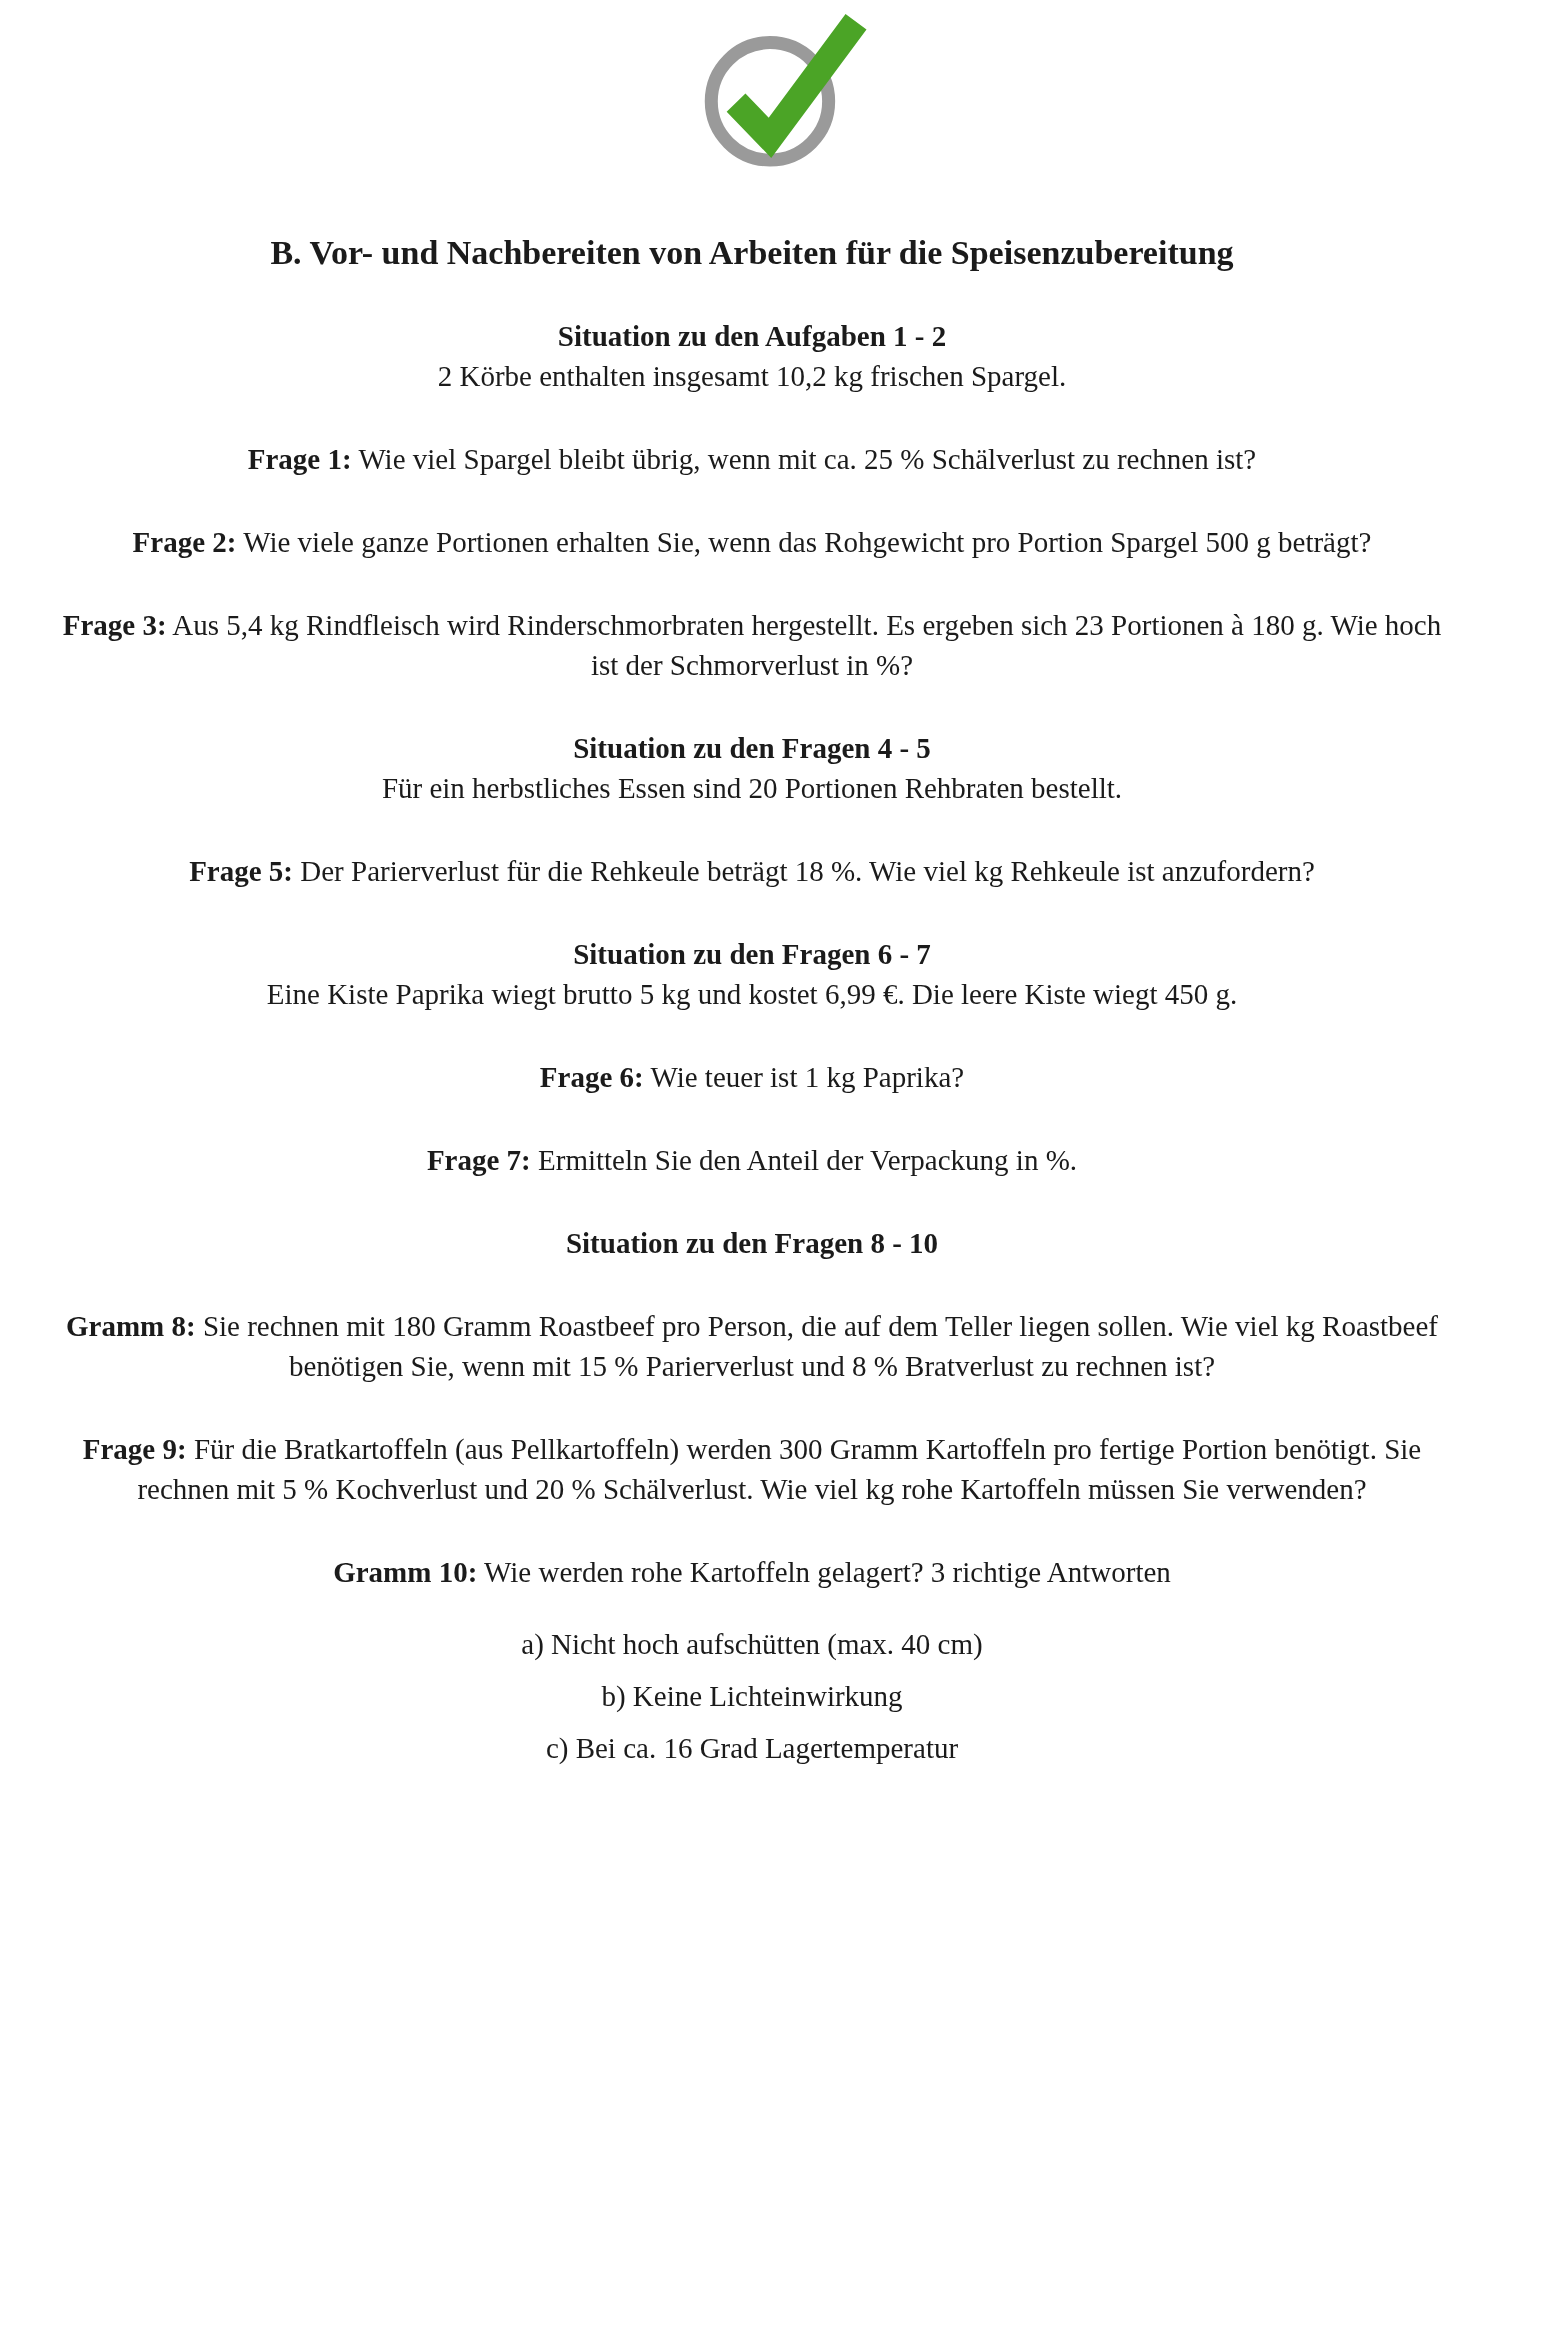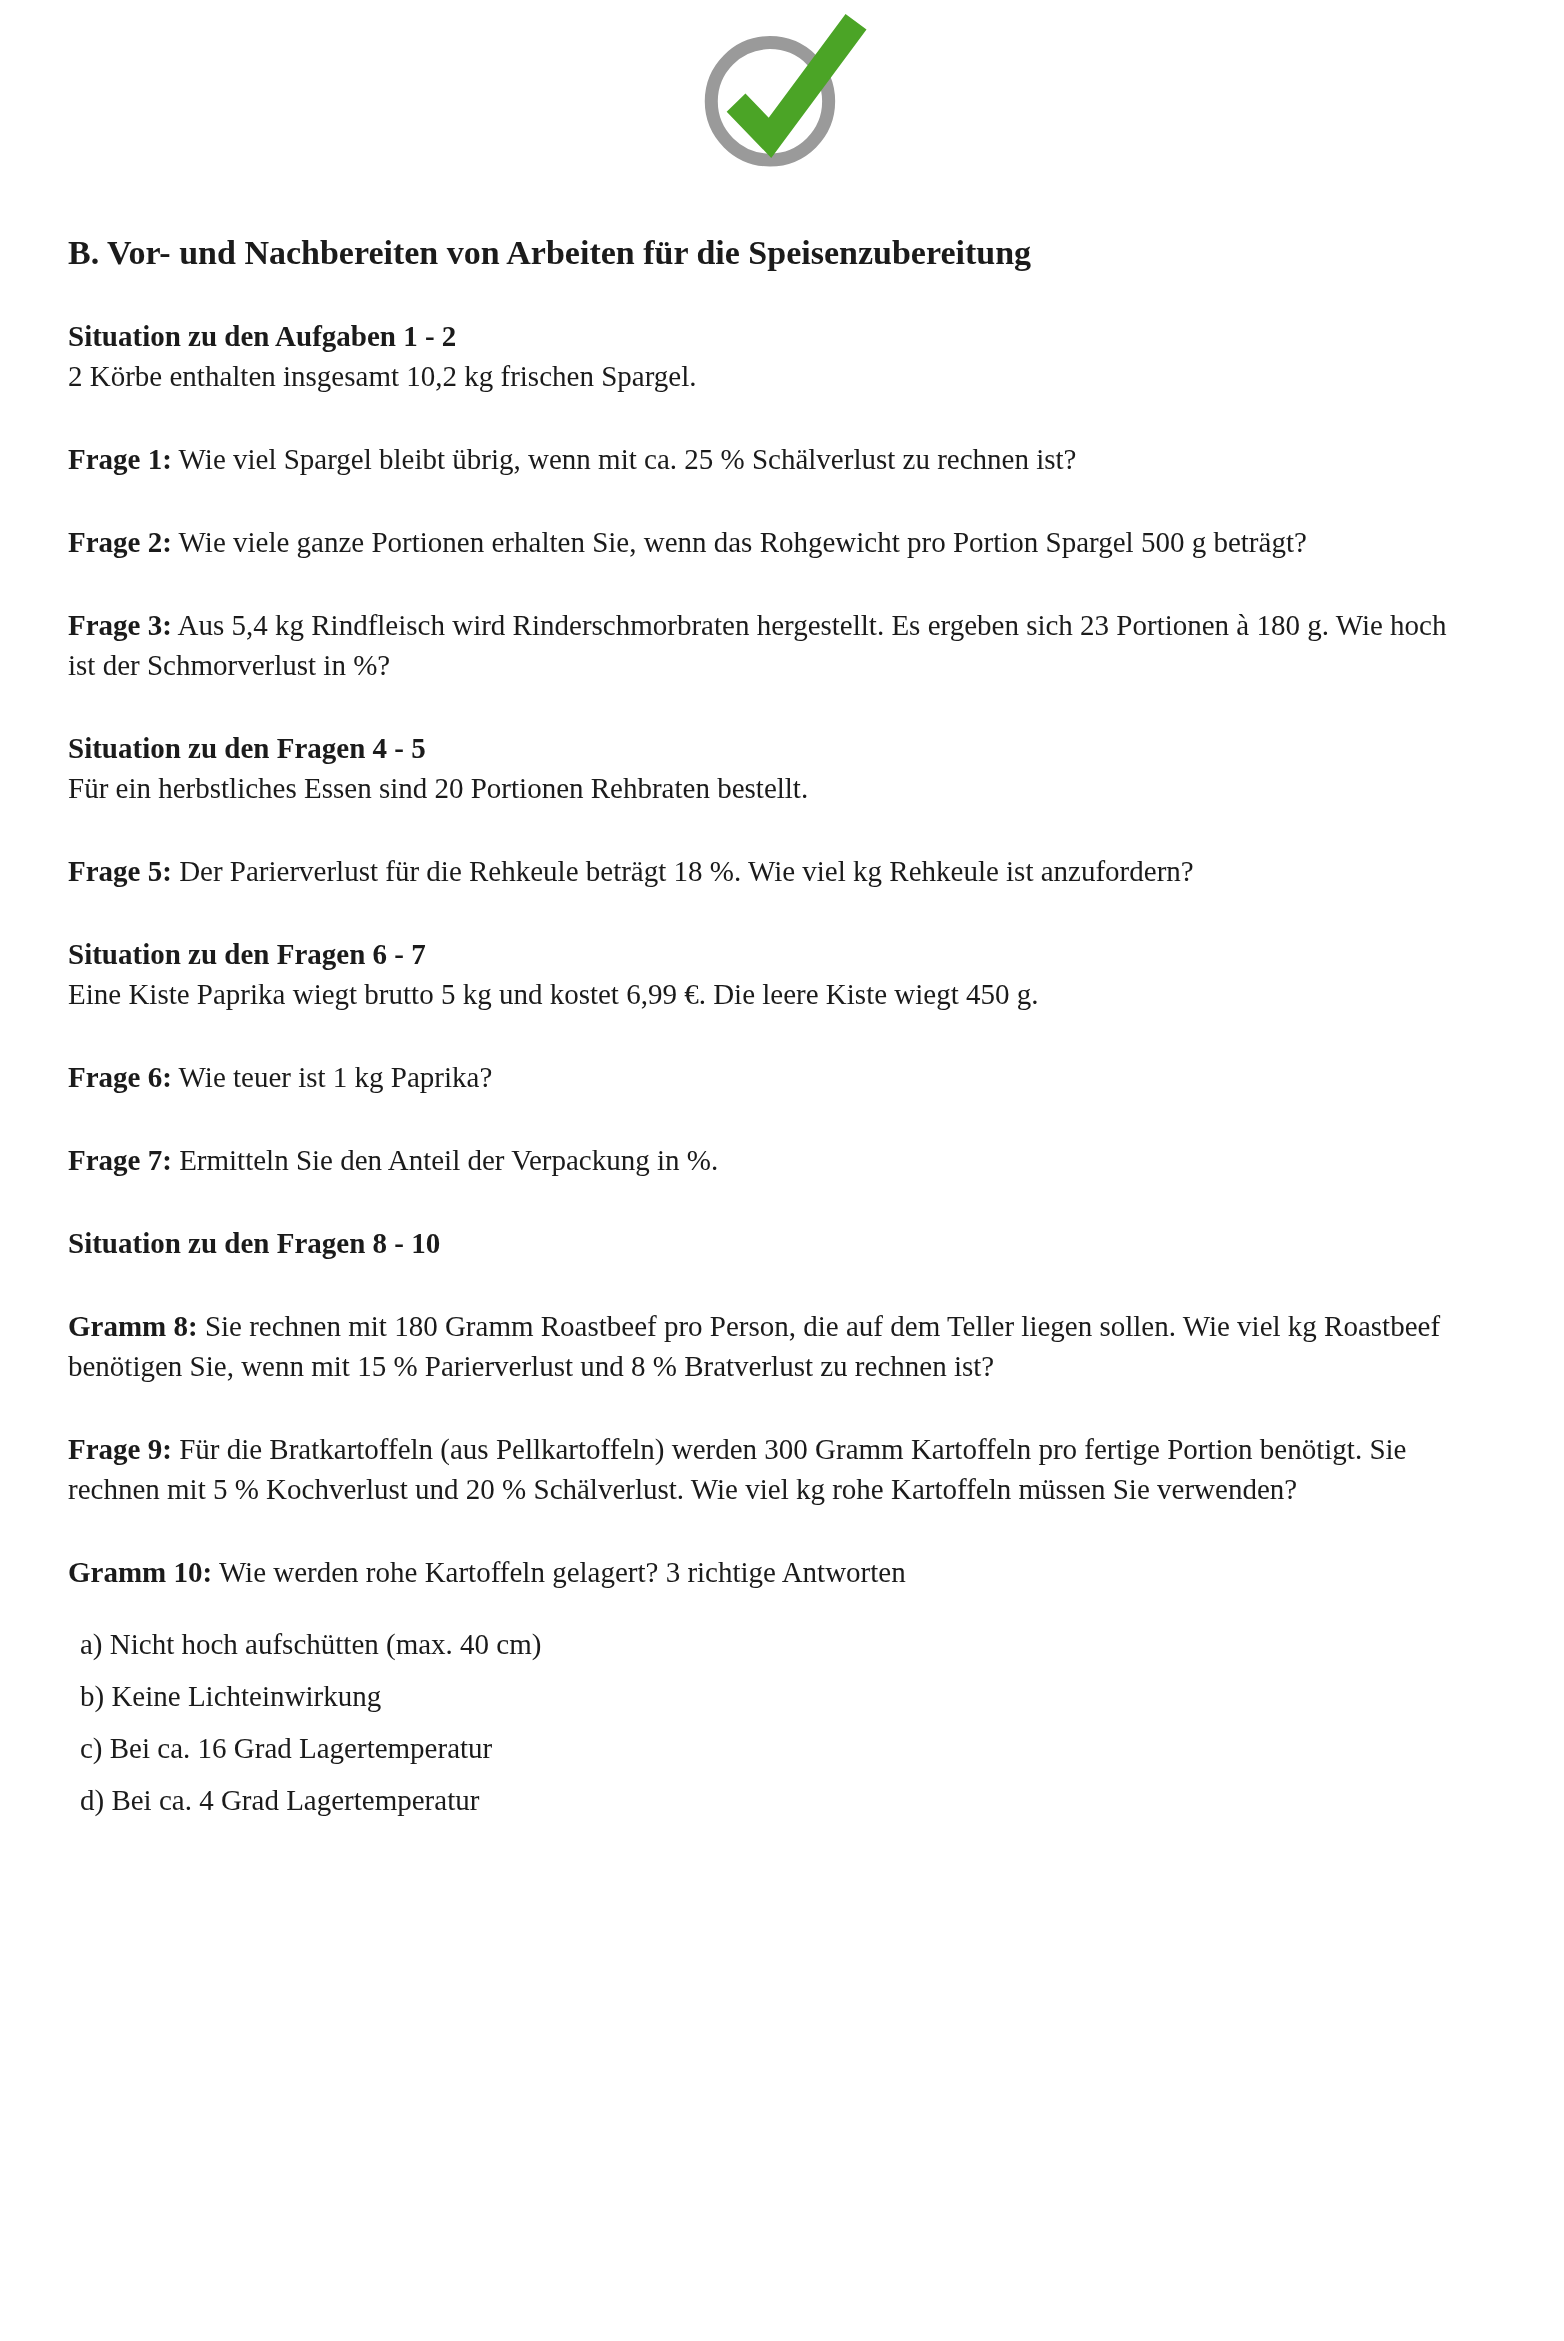--- a/index.html
+++ b/index.html
@@ -16,23 +16,24 @@
   .logo-wrap {
     display: flex;
     justify-content: center;
     padding-top: 10.4px;
   }
   .logo-wrap svg {
     display: block;
   }
   .content {
     box-sizing: content-box;
-    padding-left: 68px;
+    padding-left: 48px;
     padding-right: 78px;
     width: 1408px;
+    text-align: center;
   }
   .page-title {
     font-size: 34px;
     line-height: 40px;
     font-weight: bold;
     margin: 60px 0 43px 0;
   }
   .block {
     font-size: 29px;
     line-height: 40px;
@@ -142,17 +143,16 @@
 
   <p class="block question">
     <span class="q-label">Gramm 10:</span>
     <span>Wie werden rohe Kartoffeln gelagert? 3 richtige Antworten</span>
   </p>
 
   <div class="answers">
     <p>a) Nicht hoch aufschütten (max. 40 cm)</p>
     <p>b) Keine Lichteinwirkung</p>
     <p>c) Bei ca. 16 Grad Lagertemperatur</p>
-    <p>d) Bei ca. 4 Grad Lagertemperatur</p>
   </div>
 
 </div>
 
 
 </body></html>

